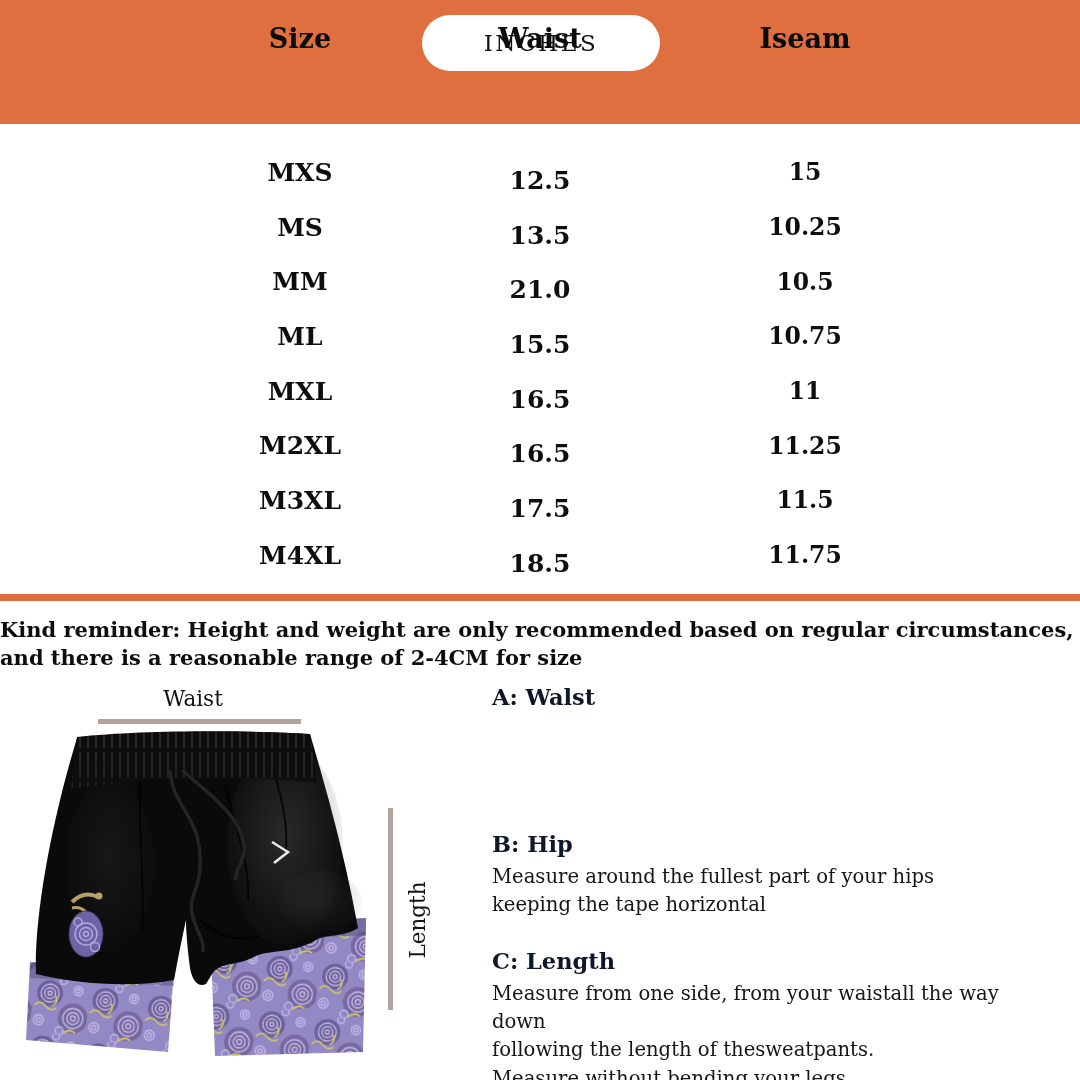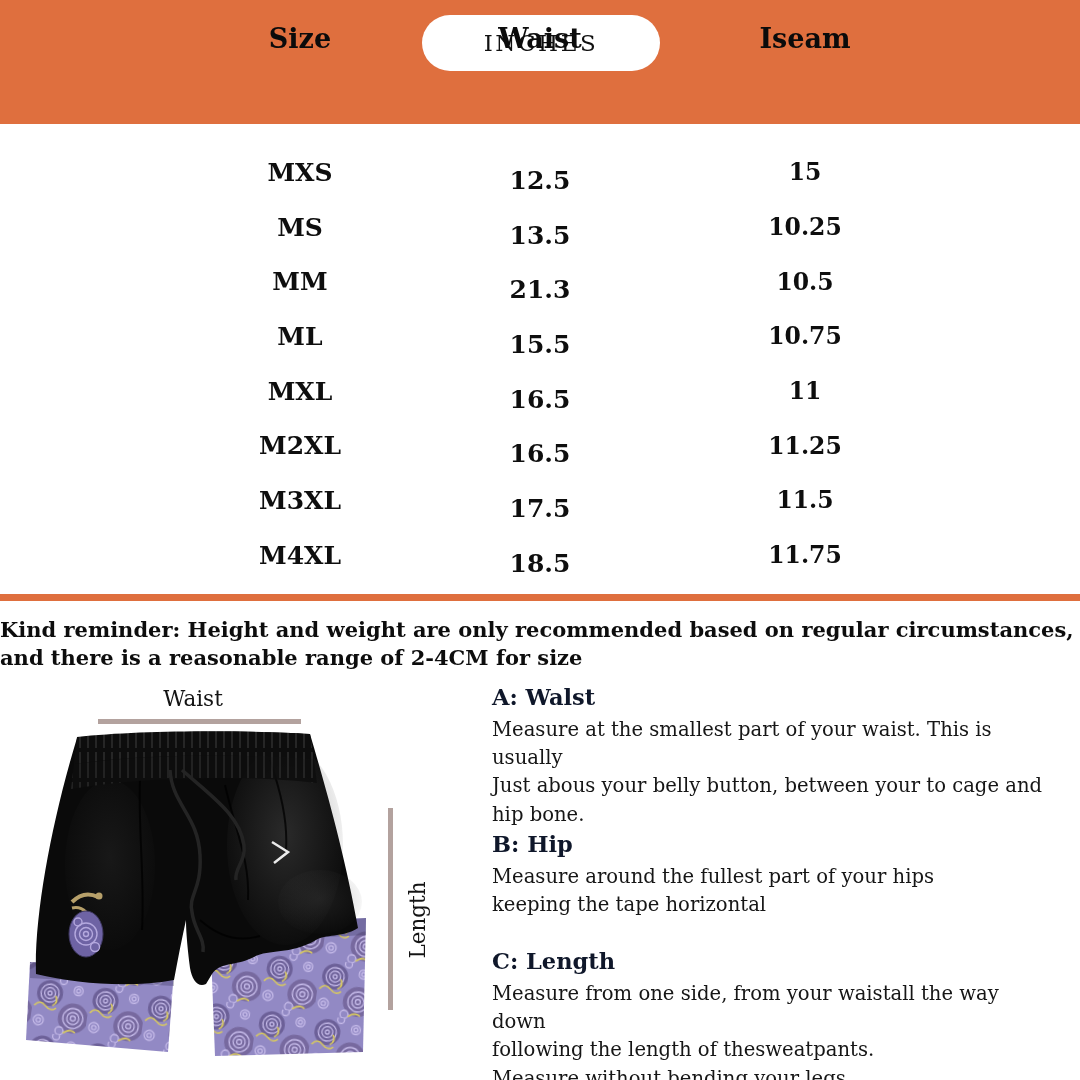--- a/index.html
+++ b/index.html
@@ -66,21 +66,21 @@
       <div class="cell c2">12.5</div>
       <div class="cell c3">15</div>
     </div>
     <div class="row">
       <div class="cell c1">MS</div>
       <div class="cell c2">13.5</div>
       <div class="cell c3">10.25</div>
     </div>
     <div class="row">
       <div class="cell c1">MM</div>
-      <div class="cell c2">21.3</div>
+      <div class="cell c2">21.0</div>
       <div class="cell c3">10.5</div>
     </div>
     <div class="row">
       <div class="cell c1">ML</div>
       <div class="cell c2">15.5</div>
       <div class="cell c3">10.75</div>
     </div>
     <div class="row">
       <div class="cell c1">MXL</div>
       <div class="cell c2">16.5</div>
@@ -194,23 +194,20 @@
             <circle cx="66" cy="244" r="2.5"></circle>
           <circle cx="58" cy="232" r="4"></circle>
             <circle cx="75" cy="257" r="4.5"></circle>
         </g>
       </g>
     </svg>
   </div>
 
   <div class="guide-item gi-a">
     <h3>A: Walst</h3>
-    <p>Measure at the smallest part of your waist. This is usually
-Just abous your belly button, between your to cage and
-hip bone.</p>
   </div>
   <div class="guide-item gi-b">
     <h3>B: Hip</h3>
     <p>Measure around the fullest part of your hips
 keeping the tape horizontal</p>
   </div>
   <div class="guide-item gi-c">
     <h3>C: Length</h3>
     <p>Measure from one side, from your waistall the way down
 following the length of thesweatpants.

